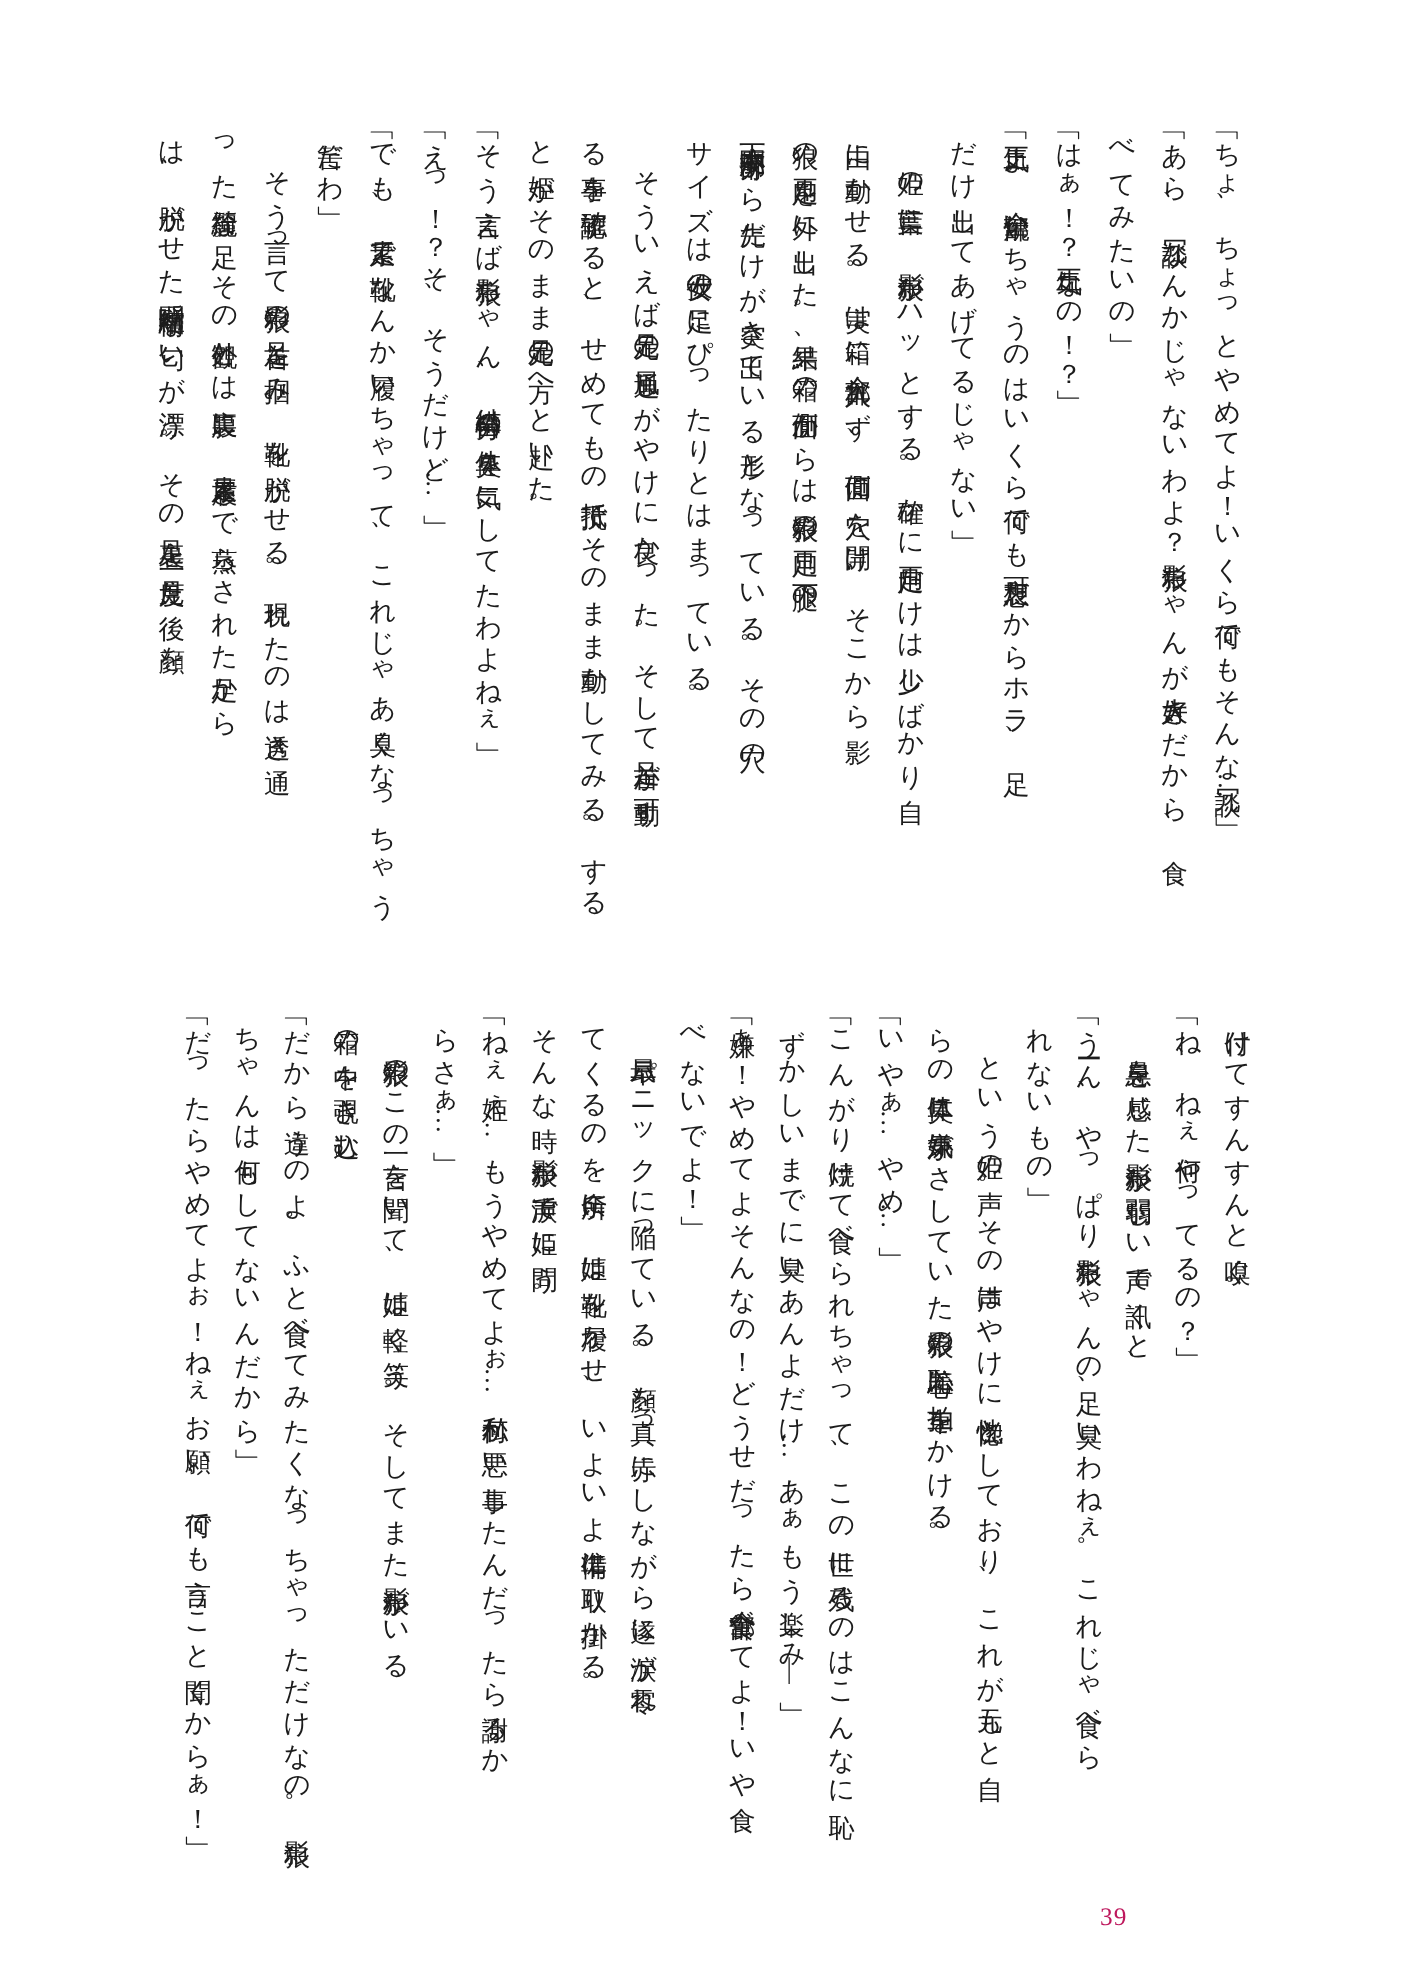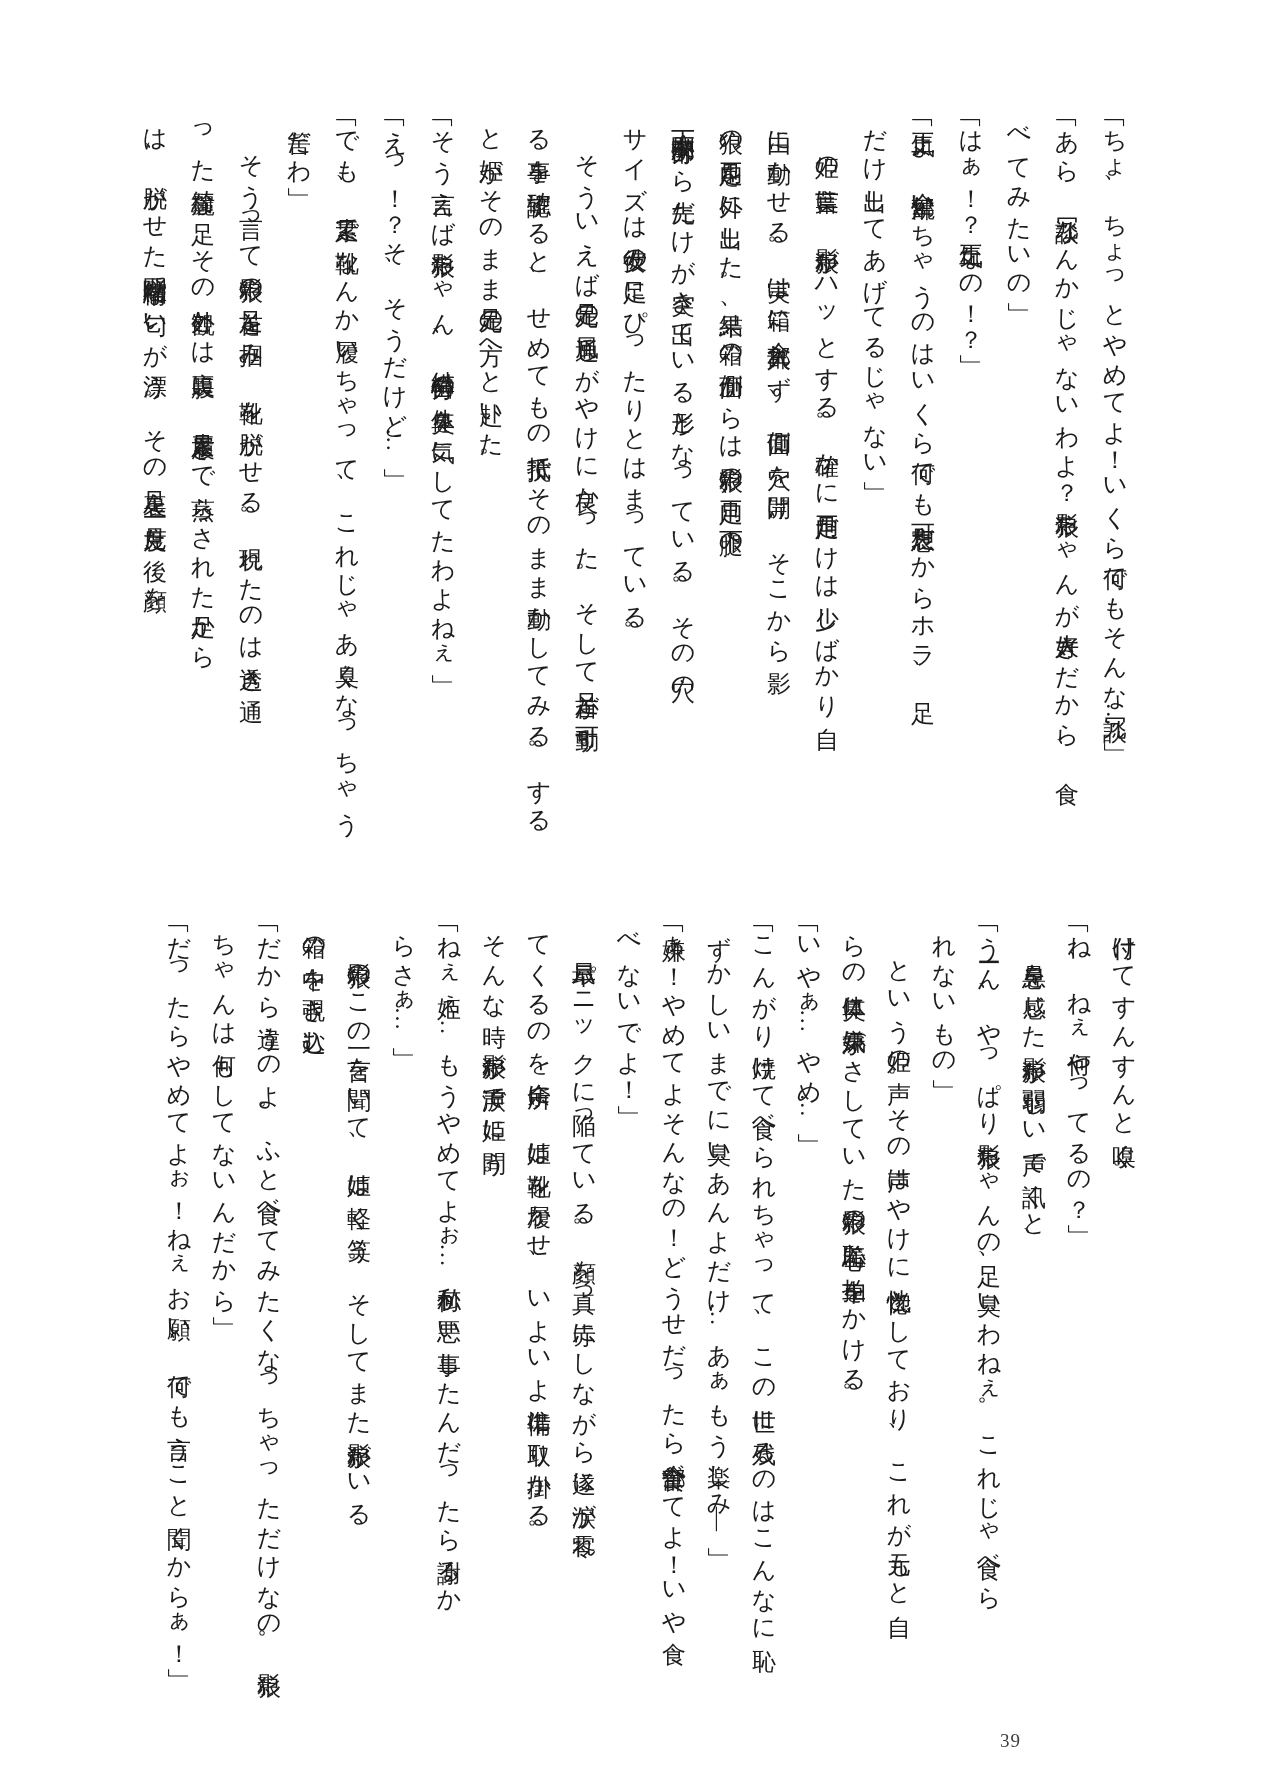--- a/index.html
+++ b/index.html
@@ -32,22 +32,22 @@
     white-space: nowrap;
     pointer-events: auto;
   }
   .vcol.indent {
     padding-top: 26px;
   }
   .page-number {
     position: absolute;
     left: 1000px;
     top: 1730px;
-    font-size: 19px;
-    color: #404040;
+    font-size: 23px;
+    color: #be185d;
     letter-spacing: 1px;
   }
 </style>
 </head>
 <body>
 
 <div class="page">
   <div id="top-block" class="text-block">
       <div class="vcol" style="top: 112px; right: 152px;">「ちょ、ちょっとやめてよ！いくら何でもそんな冗談…」</div>
       <div class="vcol" style="top: 112px; right: 200px;">「あら、冗談なんかじゃないわよ？影狼ちゃんが大好きだから、食</div>

